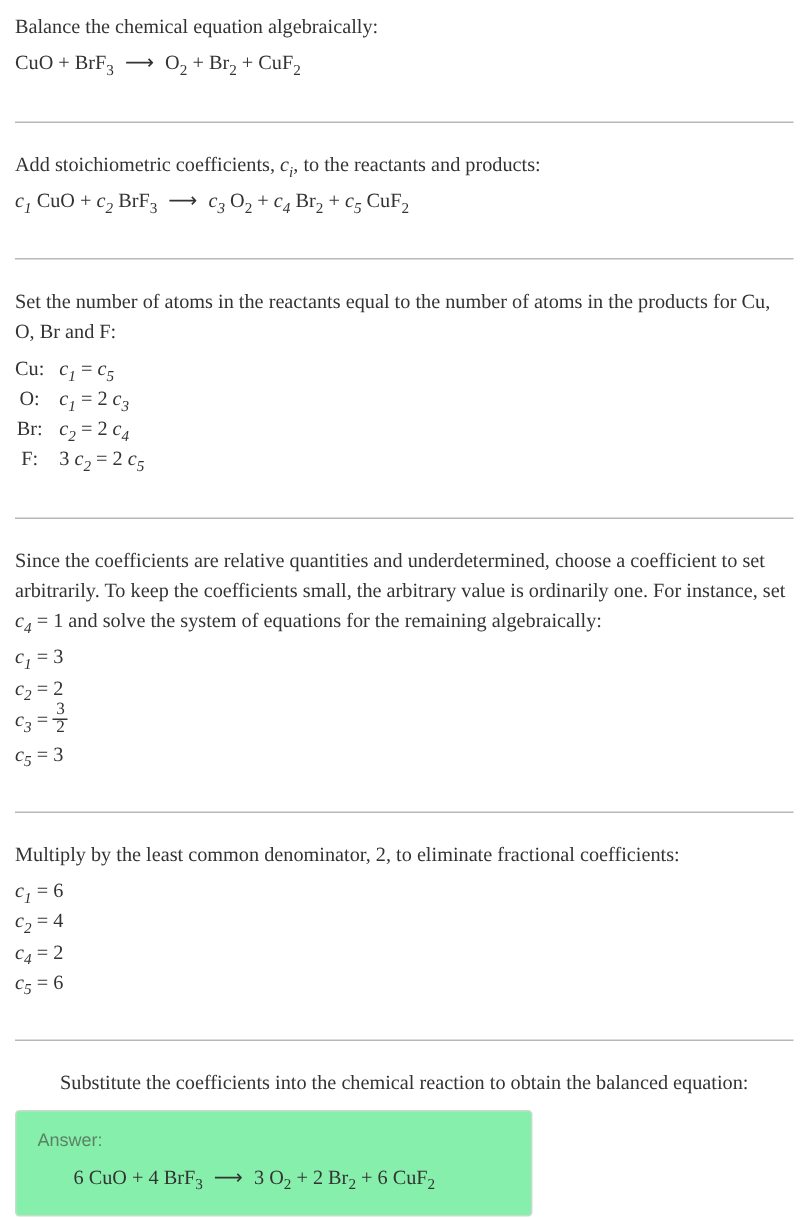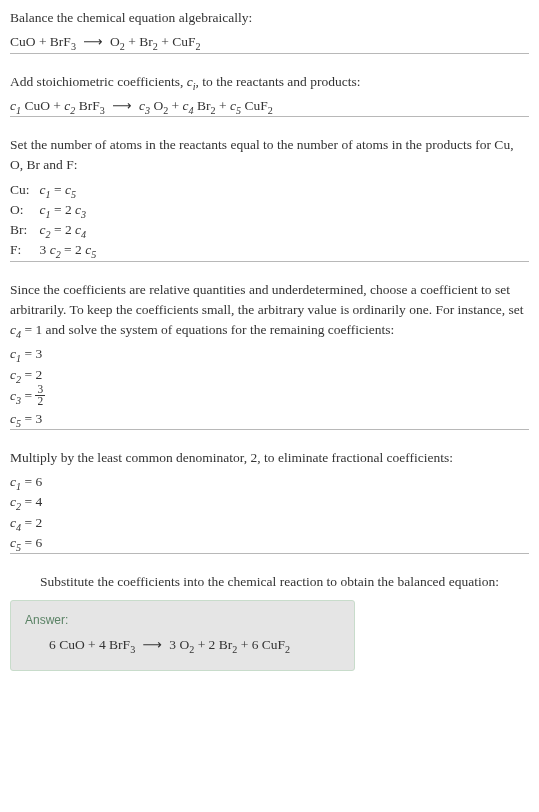--- a/index.html
+++ b/index.html
@@ -10,21 +10,21 @@
     body {
       font-family: Georgia, 'Times New Roman', serif;
       background: #ffffff;
       color: #333333;
       font-size: 13.5px;
       line-height: 1.5;
       width: 539px;
       padding: 8px 10px;
     }
     .section {
-      padding-bottom: 0;
+      padding-bottom: 28px;
     }
     hr.divider {
       border: none;
       border-top: 1px solid #b8b8b8;
       margin-bottom: 18px;
     }
     .equation {
       font-family: Georgia, serif;
       margin-top: 4px;
     }
@@ -33,21 +33,21 @@
     }
     .atom-table {
       display: table;
       margin-top: 4px;
     }
     .atom-row {
       display: table-row;
     }
     .atom-cell-label {
       display: table-cell;
-      text-align: left;
+      text-align: center;
       padding-right: 10px;
       min-width: 28px;
     }
     .atom-cell-eq {
       display: table-cell;
       margin-top: 13px;
     }
     sub {
       font-size: 0.75em;
       vertical-align: sub;
@@ -65,21 +65,21 @@
     .frac .num {
       display: block;
       border-bottom: 1px solid #333;
       padding: 0 2px;
     }
     .frac .den {
       display: block;
       padding: 0 2px;
     }
     .answer-box {
-      background: #e5e5e5;
+      background: #86efac;
       border: 1px solid #c8dccb;
       border-radius: 3px;
       padding: 10px 14px 14px 14px;
       width: 345px;
     }
     .answer-label {
       color: #5a8265;
       font-family: Verdana, Geneva, sans-serif;
       font-size: 12px;
       margin-bottom: 6px;
@@ -142,21 +142,21 @@
     <div class="atom-row">
       <div class="atom-cell-label">F:</div>
       <div class="atom-cell-eq"><span>3 </span><i><span>c</span><sub>2</sub></i><span> = 2 </span><i><span>c</span><sub>5</sub></i></div>
     </div>
   </div>
 </div>
 <hr class="divider">
 
 <div class="section">
   <div>
-    <span>Since the coefficients are relative quantities and underdetermined, choose a coefficient to set arbitrarily. To keep the coefficients small, the arbitrary value is ordinarily one. For instance, set </span><i><span>c</span><sub>4</sub></i><span> = 1</span><span> and solve the system of equations for the remaining coefficients:</span>
+    <span>Since the coefficients are relative quantities and underdetermined, choose a coefficient to set arbitrarily. To keep the coefficients small, the arbitrary value is ordinarily one. For instance, set </span><i><span>c</span><sub>4</sub></i><span> = 1</span><span> and solve the system of equations for the remaining algebraically:</span>
   </div>
   <div class="coeff-list">
     <div><i><span>c</span><sub>1</sub></i><span> = 3</span></div>
     <div><i><span>c</span><sub>2</sub></i><span> = 2</span></div>
     <div><i><span>c</span><sub>3</sub></i><span> = </span><span class="frac"><span class="num">3</span><span class="den">2</span></span></div>
     <div><i><span>c</span><sub>5</sub></i><span> = 3</span></div>
   </div>
 </div>
 <hr class="divider">
 

